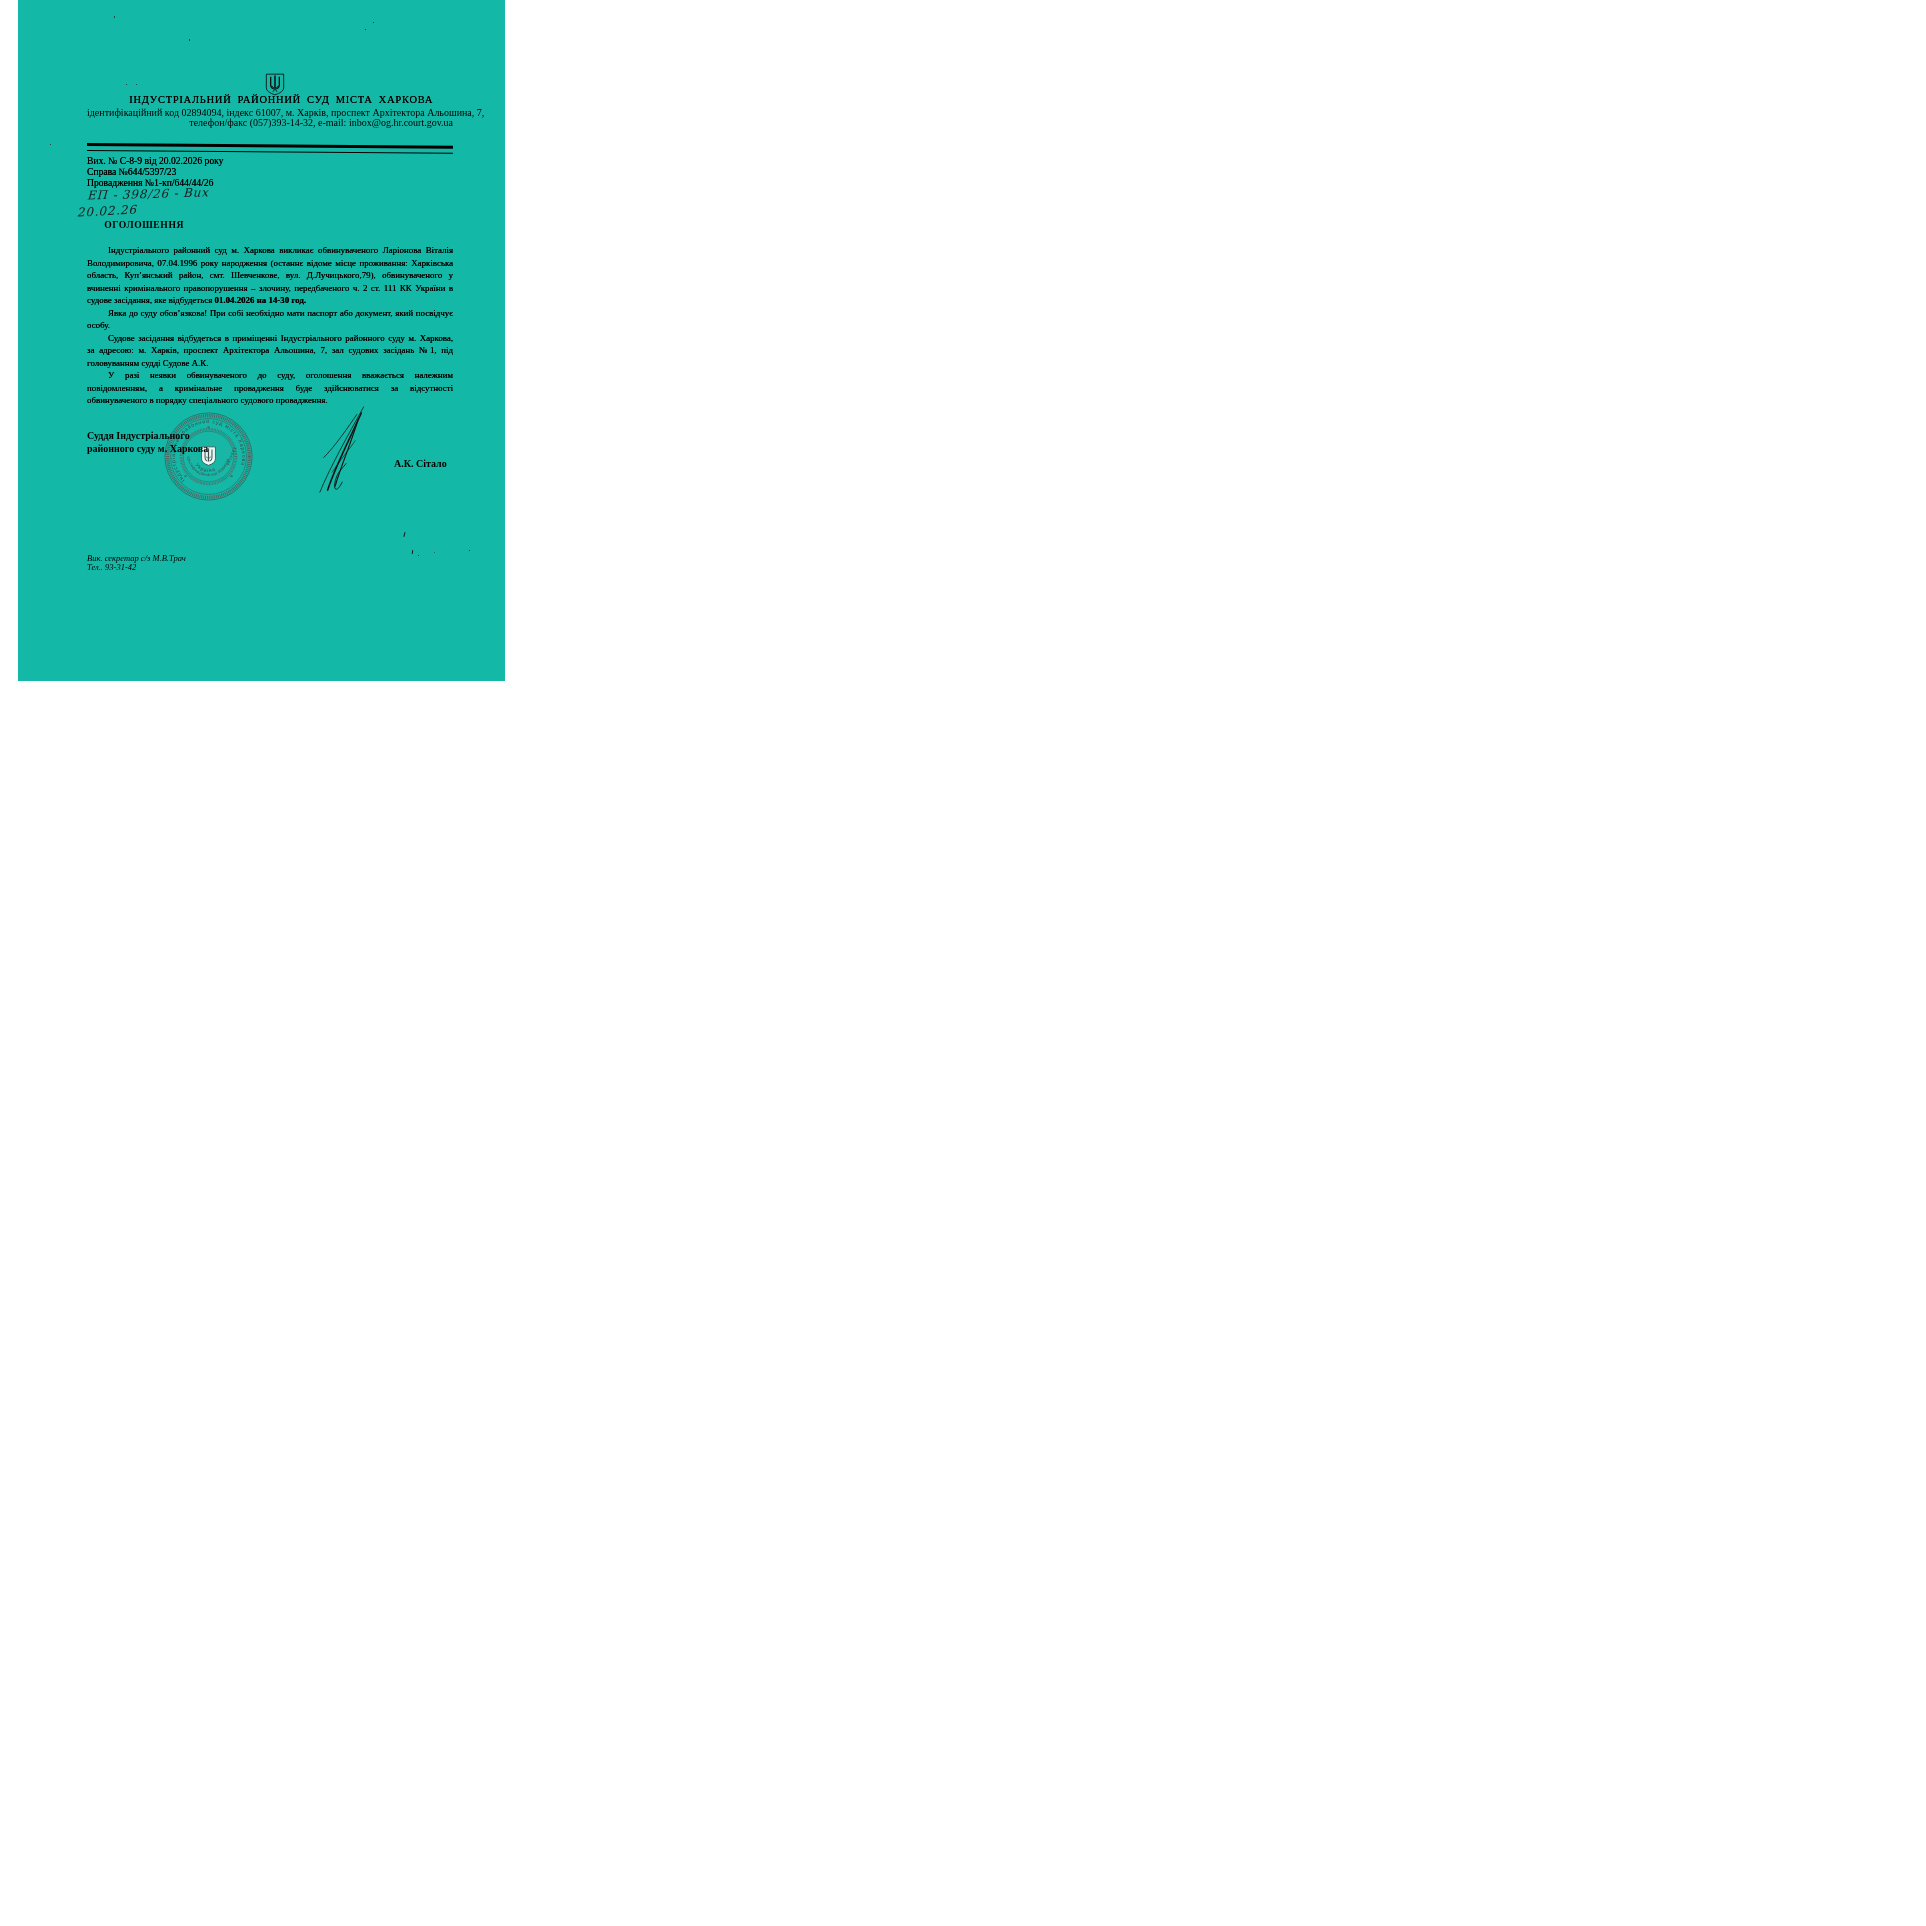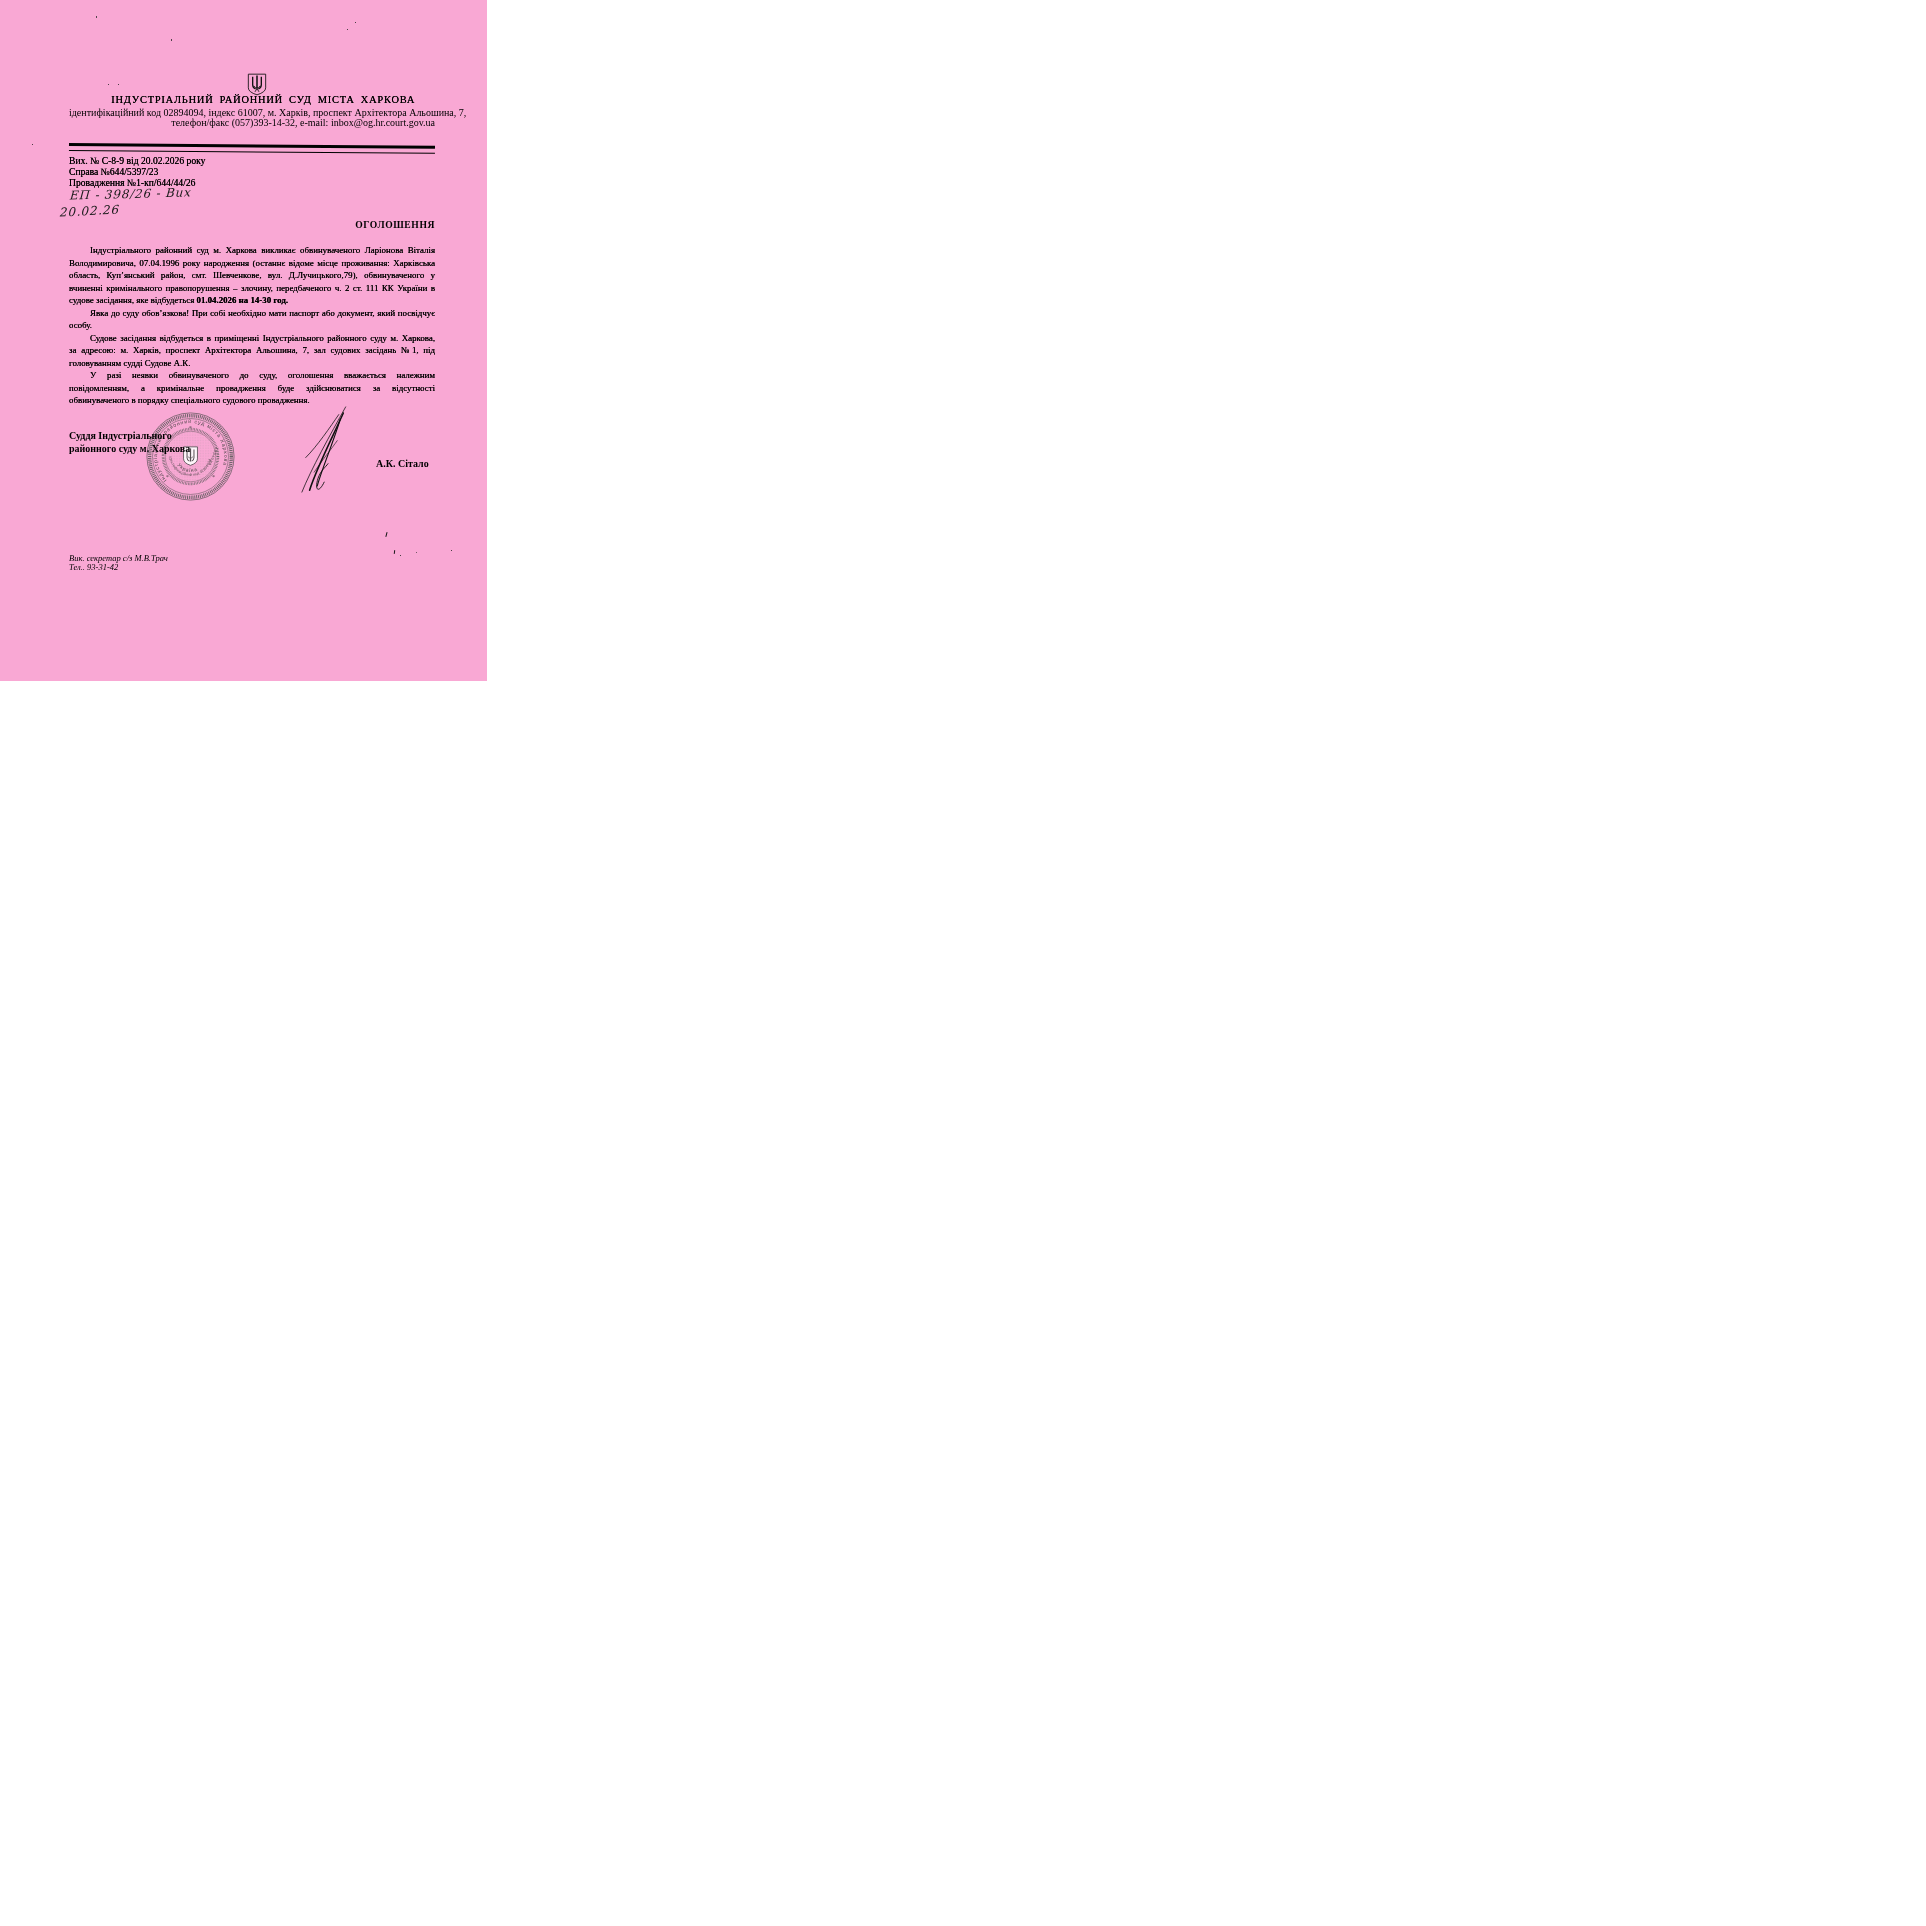--- a/index.html
+++ b/index.html
@@ -1,22 +1,23 @@
 <!DOCTYPE html>
 <html style="font-size:6.2px"><head>
 <meta charset="utf-8">
 <style>
   html,body{margin:0;padding:0;background:#ffffff;}
   .page{
     position:relative;
     width:487px;height:681px;
-    background:#f9a8d4;
+    background:#14b8a6;
     overflow:hidden;
     font-family:"Liberation Serif", serif;
     color:#000;
+    margin-left:18px;
   }
   .abs{position:absolute;}
   
   .court-name{
     left:69px;top:94px;width:366px;box-sizing:border-box;padding-left:22.3px;
     text-align:center;font-size:10.4px;letter-spacing:0.8px;word-spacing:2.7px;
     white-space:nowrap;text-shadow:0.1px 0 0 #000;
   }
   .hdr-line{
     left:69px;width:366px;text-align:right;font-size:10px;white-space:nowrap;
@@ -31,21 +32,21 @@
   
   .hand{
     font-family:"DejaVu Serif", serif;font-style:italic;color:#1b1b1b;
     letter-spacing:0.8px;white-space:nowrap;
   }
   .hand1{left:70px;top:187px;font-size:12px;transform:rotate(-1.5deg) skewX(-6deg);}
   .hand2{left:60px;top:204px;font-size:12px;transform:rotate(-3deg) skewX(-6deg);}
   
   .doc-title{
     left:69px;top:219px;width:366px;box-sizing:border-box;padding-left:17.3px;
-    text-align:right;font-size:9.6px;font-weight:bold;letter-spacing:0.6px;
+    text-align:left;font-size:9.6px;font-weight:bold;letter-spacing:0.6px;
   }
   
   .body-block{left:69px;top:244px;width:366px;font-size:8.9px;line-height:12.5px;text-shadow:0.1px 0 0 #000;}
   .bline{text-align:justify;text-align-last:justify;}
   .bline.last{text-align-last:left;}
   .bline.ind{text-indent:21px;}
   .b{font-weight:bold;}
   
   .judge-label{left:69px;top:429px;font-size:10px;font-weight:bold;line-height:13px;z-index:3;white-space:nowrap;}
   .seal-box{left:145px;top:411px;width:91px;height:91px;z-index:1;opacity:0.9;}

